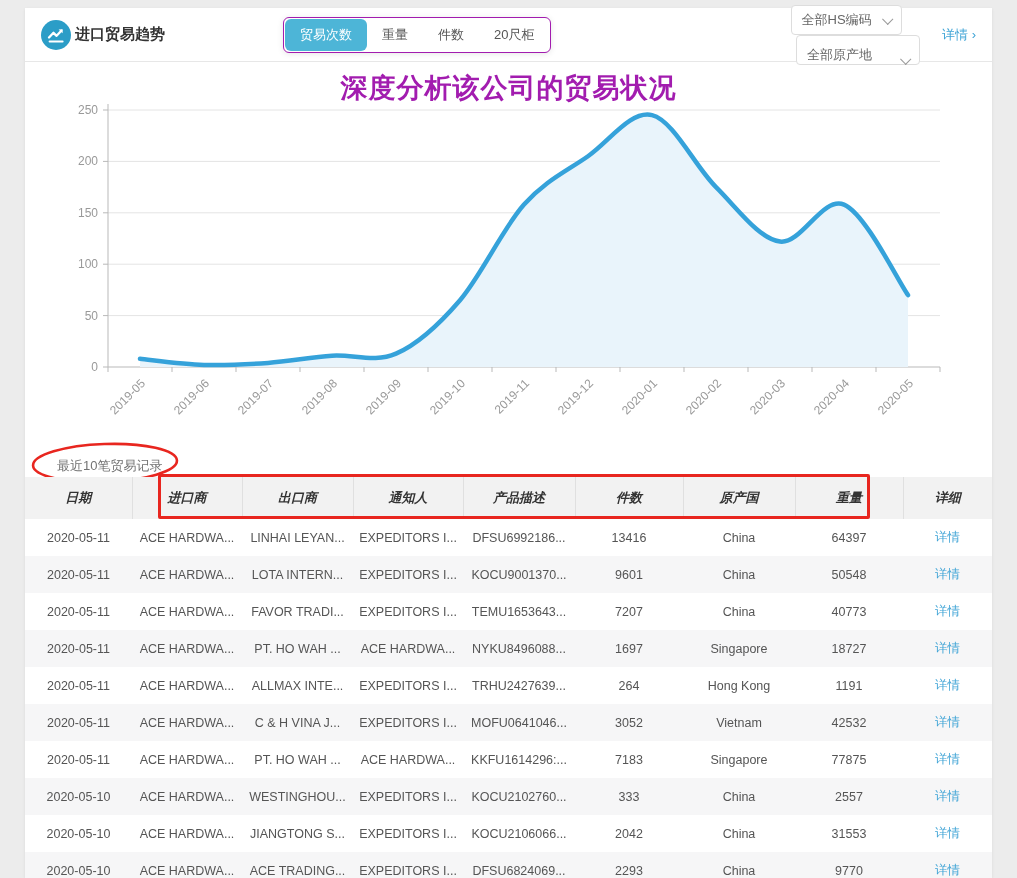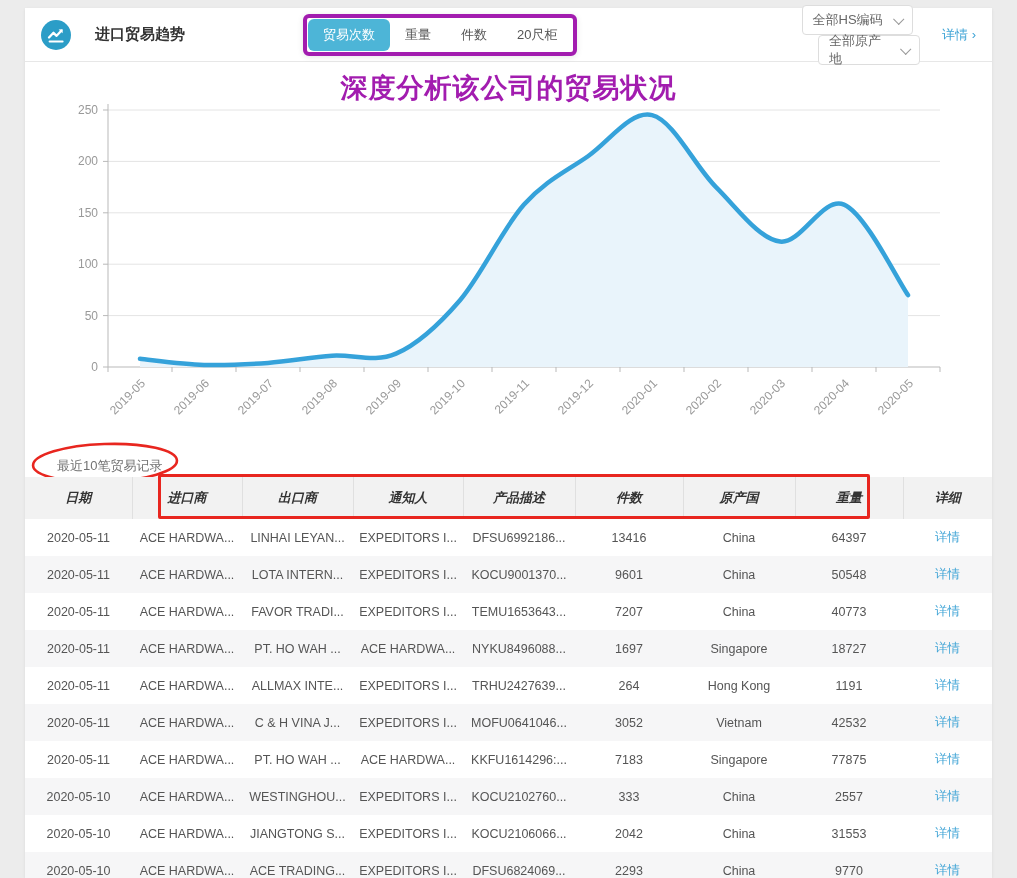--- a/index.html
+++ b/index.html
@@ -2,22 +2,22 @@
 <html><head>
 <meta charset="utf-8">
 <style>
   html,body { margin:0; padding:0; background:#ececec; font-family:"Liberation Sans","DejaVu Sans",sans-serif; }
   .page { width:1017px; height:878px; overflow:hidden; }
   .card { position:relative; width:967px; margin:8px auto 0; background:#fff; box-shadow:0 1px 3px rgba(0,0,0,.08); }
 
   
   .card-header { height:54px; display:flex; align-items:center; border-bottom:1px solid #e7e7e7; padding:0 16px; box-sizing:border-box; }
   .hdr-icon { flex:none; width:30px; height:30px; }
-  .hdr-title { font-size:15px; font-weight:bold; color:#333; margin-left:24px; white-space:nowrap; }
-  .segmented { margin-left:118px; display:flex; align-items:center; background:#fff; border:4px solid #a21caf; border-radius:6px; box-shadow:0 1px 6px rgba(0,0,0,.10); padding:1px; height:32px; box-sizing:content-box; }
+  .hdr-title { font-size:15px; font-weight:bold; color:#333; margin-left:4px; white-space:nowrap; }
+  .segmented { margin-left:118px; display:flex; align-items:center; background:#fff; border:1px solid #a21caf; border-radius:6px; box-shadow:0 1px 6px rgba(0,0,0,.10); padding:1px; height:32px; box-sizing:content-box; }
   .seg-tab { padding:0 15px; line-height:32px; height:32px; font-size:13px; color:#555; border-radius:6px; cursor:pointer; white-space:nowrap; }
   .seg-tab.active { background:#4db5d7; color:#fff; }
   .header-right { margin-left:auto; display:flex; align-items:center; }
   .select-box { height:30px; border:1px solid #ddd; border-radius:4px; display:flex; align-items:center; justify-content:space-between; padding:0 10px; font-size:13px; color:#666; box-sizing:border-box; background:#fff; cursor:pointer; }
   .select-box + .select-box { margin-left:24px; }
   .chevron-down { width:7px; height:7px; border-right:1.5px solid #999; border-bottom:1.5px solid #999; transform:rotate(45deg) translateY(-1px); margin-left:8px; }
   .detail-link { margin-left:22px; font-size:13px; color:#3fa4d6; text-decoration:none; white-space:nowrap; cursor:pointer; }
 
   
   .chart-section { position:relative; height:378px; }
@@ -55,21 +55,21 @@
           <div class="seg-tab">重量</div>
           <div class="seg-tab">件数</div>
           <div class="seg-tab">20尺柜</div>
         </div>
       <div class="header-right">
         <span id="filters" style="display:flex;align-items:center;flex-direction:column;">
             <div class="select-box" style="width: 111px;">
               <span>全部HS编码</span>
               <span class="chevron-down"></span>
             </div>
-            <div class="select-box" style="width: 102px;">
+            <div class="select-box" style="width: 124px; align-items: flex-end;">
               <span>全部原产地</span>
               <span class="chevron-down"></span>
             </div>
           </span>
         <a class="detail-link"><span>详情</span> <span>›</span></a>
       </div>
     </div>
 
     <div class="chart-section">
       <svg id="chart-svg" class="chart-svg" width="967" height="378" viewBox="0 0 967 378">

